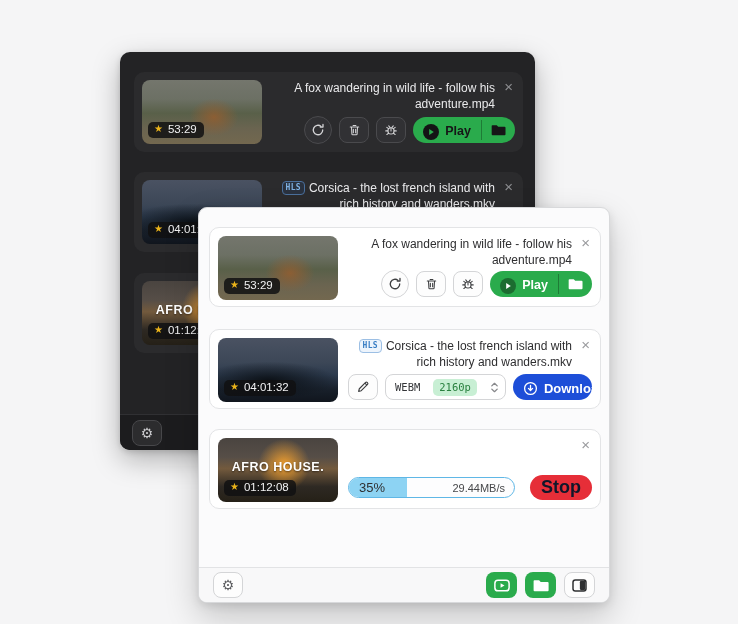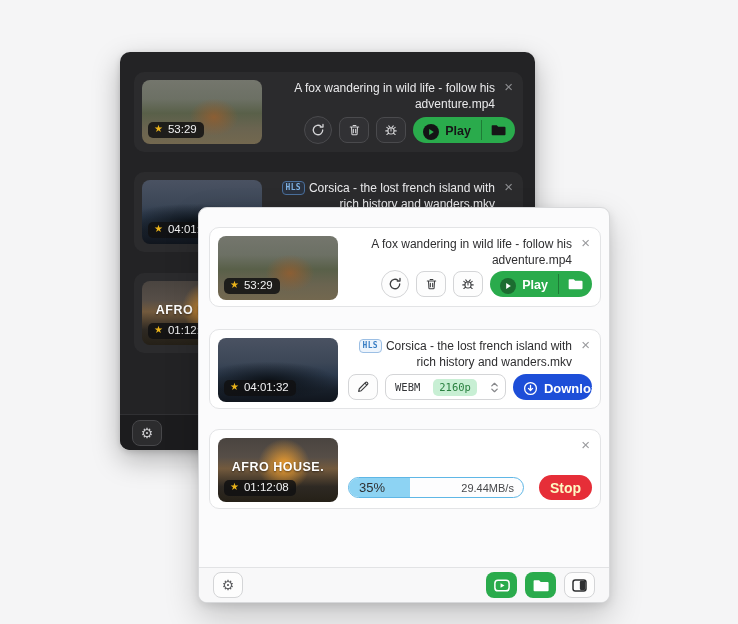--- a/index.html
+++ b/index.html
@@ -97,21 +97,21 @@
   .pill-main { display:flex; align-items:flex-start; gap:6px; padding:7px 10px; }
   .pill-div { width:1px; background:rgba(0,0,0,.28); margin:3px 0; }
   .pill-side { display:flex; align-items:center; padding:0 9px; }
   .play-circ { width:16px; height:16px; border-radius:50%; display:flex; align-items:center; justify-content:center; }
   .win-light .play-circ { background:rgba(10,30,16,.45); }
   .win-dark .play-circ { background:#141415; }
   .pill-label { font-size:12.5px; font-weight:bold; }
   .win-light .pill-green .pill-label, .win-light .pill-green .pill-side { color:#ffffff; }
   .win-dark .pill-green .pill-label, .win-dark .pill-green .pill-side { color:#161617; }
   .pill-blue .pill-label { color:#fff; font-size:13px; }
-  .stop-label { color:#fef9c3; font-weight:bold; font-size:14px; }
+  .stop-label { color:#0f172a; font-weight:bold; font-size:18px; }
 
   .select {
     height:26px; border-radius:8px; display:flex; align-items:center; gap:13px; padding:0 6px 0 9px;
   }
   .win-light .select { background:#fff; border:1px solid #d4d5d7; }
   .win-dark .select { background:#313134; border:1px solid #4a4a4d; }
   .fmt { font-family:"DejaVu Sans Mono",monospace; font-size:10.5px; }
   .win-light .fmt { color:#333437; } .win-dark .fmt { color:#d4d4d6; }
   .quality {
     font-family:"DejaVu Sans Mono",monospace; font-size:10.5px;

